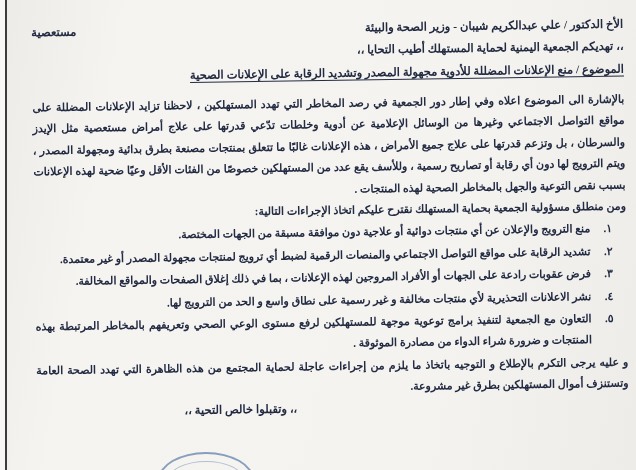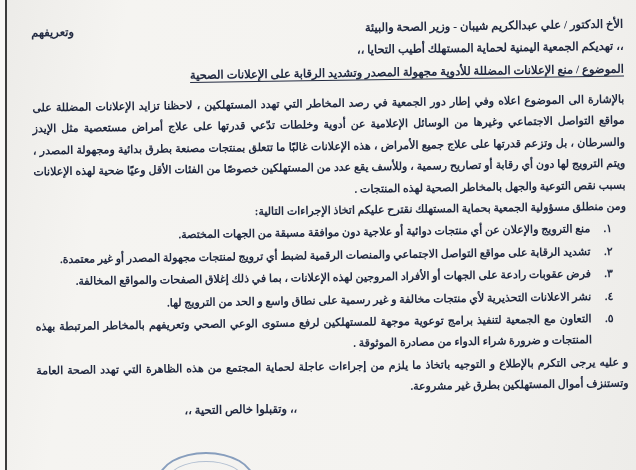--- a/index.html
+++ b/index.html
@@ -121,21 +121,21 @@
 
 <div class="page">
 
   <div class="paper-strip"></div>
   <div class="edge-line"></div>
 
   <div class="content">
 
     <div class="header-row">
       <span>الأخ الدكتور / علي عبدالكريم شيبان  - وزير الصحة والبيئة</span>
-      <span>وتعريفهم</span>
+      <span>مستعصية</span>
     </div>
 
     <div class="greeting">،، تهديكم الجمعية اليمنية لحماية المستهلك  أطيب التحايا ،،</div>
 
     <div class="subject">الموضوع / منع الإعلانات المضللة للأدوية مجهولة المصدر وتشديد الرقابة على الإعلانات الصحية</div>
 
     <div class="intro">بالإشارة الى الموضوع اعلاه وفي إطار دور الجمعية في رصد المخاطر التي تهدد المستهلكين ، لاحظنا تزايد الإعلانات المضللة على مواقع التواصل الاجتماعي وغيرها من الوسائل الإعلامية عن أدوية وخلطات تدّعي قدرتها على علاج أمراض مستعصية مثل الإيدز والسرطان ، بل وتزعم قدرتها على علاج جميع الأمراض ، هذه الإعلانات غالبًا ما تتعلق بمنتجات مصنعة بطرق بدائية ومجهولة المصدر ، ويتم الترويج لها دون أي رقابة أو تصاريح رسمية ، وللأسف يقع عدد من المستهلكين خصوصًا من الفئات الأقل وعيًا ضحية لهذه الإعلانات بسبب نقص التوعية والجهل بالمخاطر الصحية لهذه المنتجات .</div>
 
     <div class="lead">ومن منطلق مسؤولية الجمعية بحماية المستهلك  نقترح عليكم اتخاذ الإجراءات التالية:</div>
 

